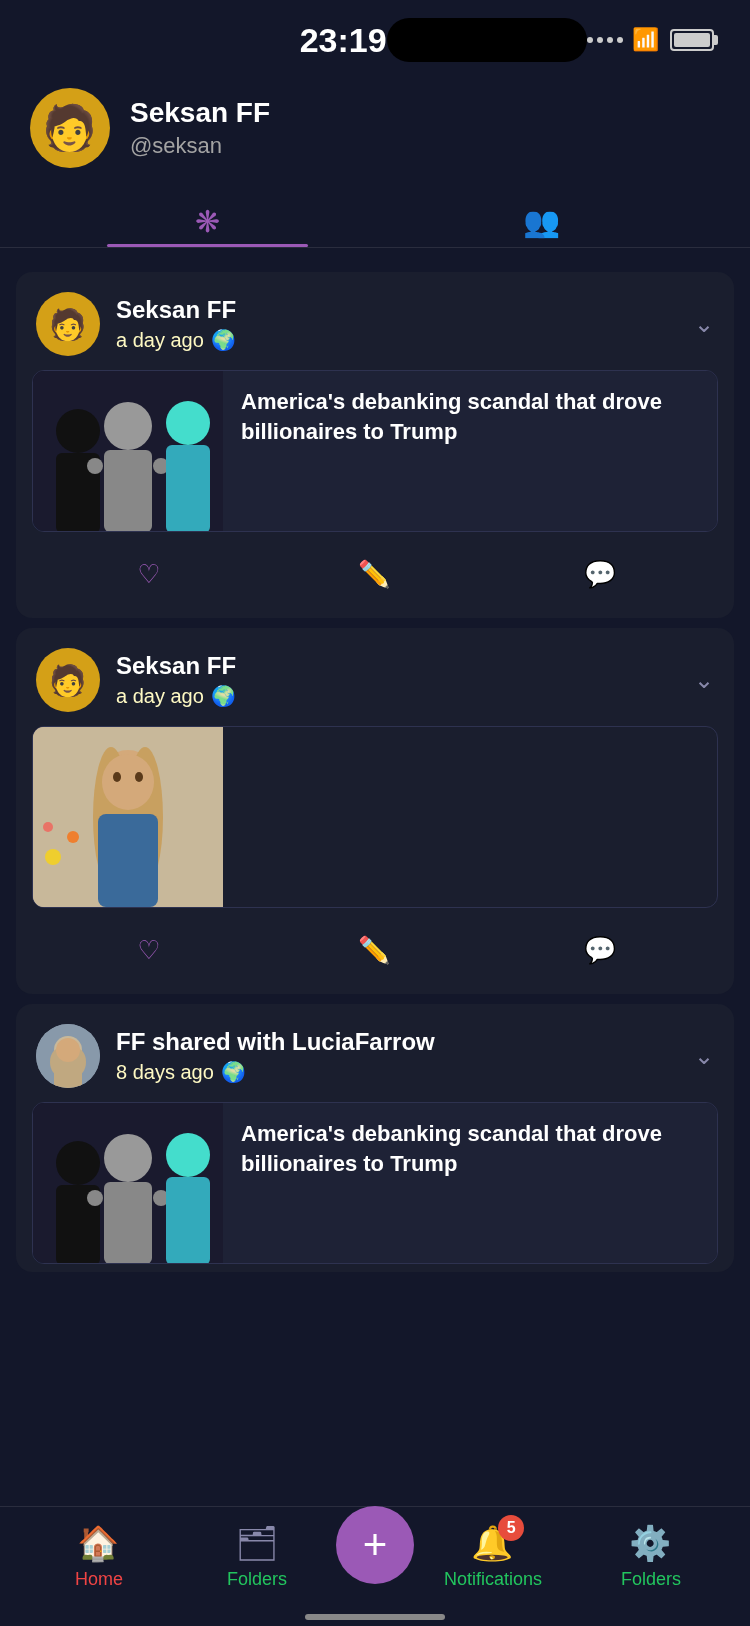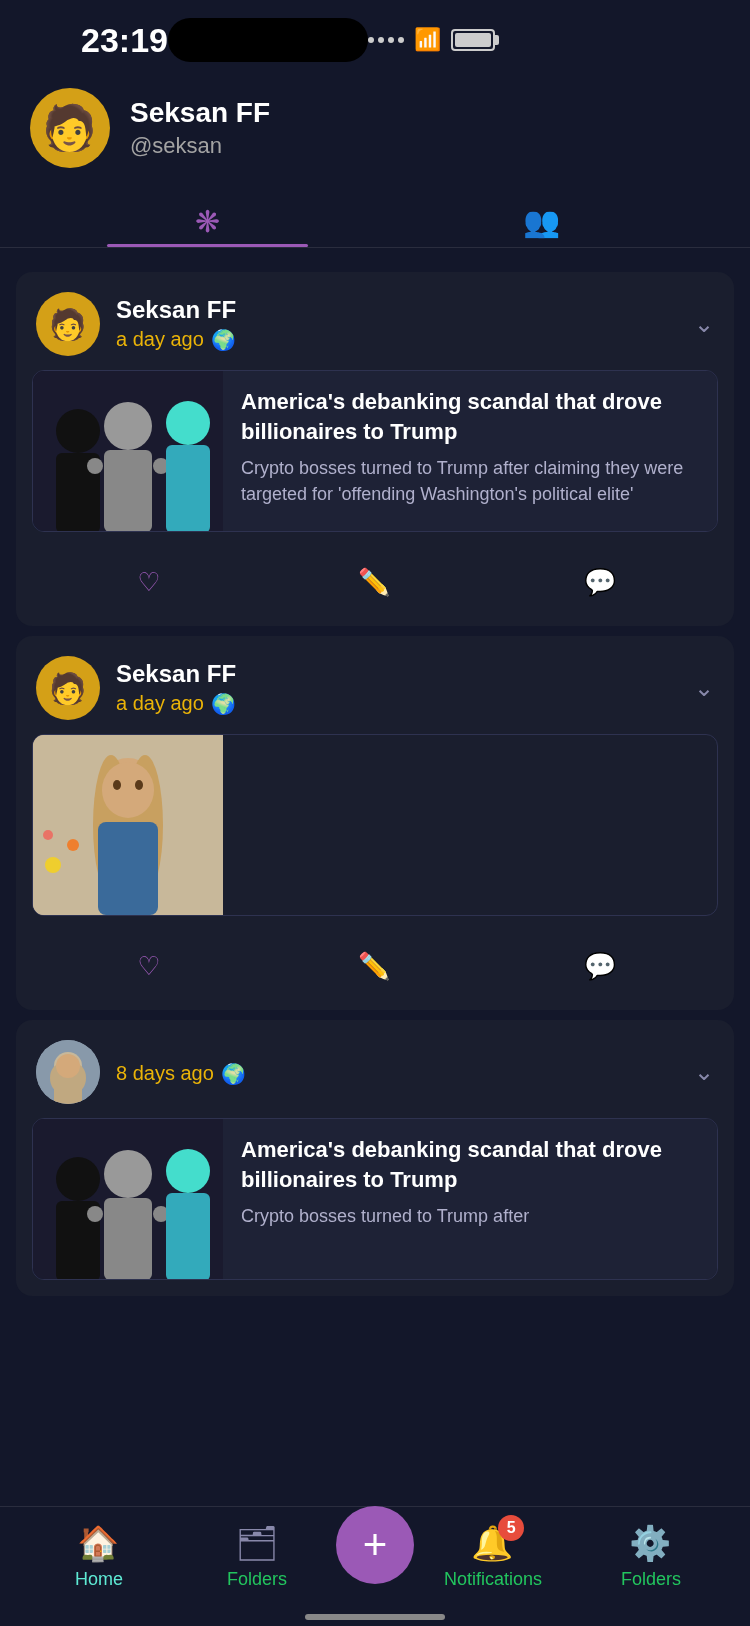--- a/index.html
+++ b/index.html
@@ -11,24 +11,23 @@
       font-family: -apple-system, BlinkMacSystemFont, 'Segoe UI', sans-serif;
       color: #fff;
       position: relative;
       overflow-x: hidden;
     }
 
     
     .status-bar {
       display: flex;
       align-items: center;
-      justify-content: flex-start;
+      justify-content: flex-end;
       padding: 18px 36px 10px;
       height: 72px;
-      margin-left: 45px;
     }
     .status-time {
       font-size: 34px;
       font-weight: 700;
       color: #fff;
     }
     .status-island {
       width: 200px;
       height: 44px;
       background: #000;
@@ -149,36 +148,36 @@
       align-items: center;
       justify-content: center;
       font-size: 30px;
       flex-shrink: 0;
       overflow: hidden;
     }
     .post-meta { flex: 1; }
     .post-author { font-size: 24px; font-weight: 700; }
     .post-time {
       display: flex;
-      align-items: flex-start;
+      align-items: center;
       gap: 8px;
       font-size: 20px;
-      color: #eab308;
+      color: #fef9c3;
       margin-top: 4px;
     }
     .globe-icon { font-size: 20px; }
     .chevron-down {
       color: #8888aa;
       font-size: 24px;
       margin-left: auto;
       flex-shrink: 0;
     }
 
     .article-card {
-      margin: 0 16px 16px;
+      margin: 0 16px 8px;
       border: 1px solid #2e3250;
       border-radius: 12px;
       overflow: hidden;
       display: flex;
       min-height: 160px;
     }
     .article-image {
       width: 190px;
       min-height: 160px;
       flex-shrink: 0;
@@ -257,21 +256,21 @@
       flex-direction: column;
       align-items: center;
       gap: 6px;
       cursor: pointer;
       flex: 1;
     }
     .nav-icon { font-size: 34px; }
     .nav-icon.active { color: #9b59b6; }
     .nav-icon.inactive { color: #8888aa; }
     .nav-label { font-size: 18px; color: #22c55e; }
-    .nav-label.active { color: #5eead4; }
+    .nav-label.active { color: #ef4444; }
 
     .nav-plus {
       width: 78px;
       height: 78px;
       border-radius: 50%;
       background: #9b59b6;
       display: flex;
       align-items: center;
       justify-content: center;
       font-size: 42px;
@@ -396,21 +395,20 @@
             <circle cx="62" cy="95" r="8" fill="#888"></circle>
             <circle cx="128" cy="95" r="8" fill="#888"></circle>
 
             <ellipse cx="155" cy="52" rx="22" ry="22" fill="#4dc"></ellipse>
             <rect x="133" y="74" width="44" height="88" rx="6" fill="#3ab"></rect>
           </svg>
         </div>
       </div>
       <div class="article-content">
         <div class="article-title">America's debanking scandal that drove billionaires to Trump</div>
-        <div class="article-desc">Crypto bosses turned to Trump after claiming they were targeted for 'offending Washington's political elite'</div>
       </div>
     </div>
     <div class="post-actions">
       <div class="action-btn">
         <span>♡</span>
       </div>
       <div class="action-btn">
         <span>✏️</span>
       </div>
       <div class="action-btn">
@@ -478,20 +476,21 @@
         <svg width="64" height="64" viewBox="0 0 64 64">
           <rect width="64" height="64" rx="32" fill="#8899aa"></rect>
           <ellipse cx="32" cy="26" rx="14" ry="14" fill="#c8b89a"></ellipse>
           <ellipse cx="24" cy="38" rx="10" ry="14" fill="#c0a880"></ellipse>
           <ellipse cx="40" cy="38" rx="10" ry="14" fill="#c0a880"></ellipse>
           <rect x="18" y="26" width="28" height="38" rx="4" fill="#c0a880"></rect>
           <ellipse cx="32" cy="26" rx="12" ry="12" fill="#d4a97a"></ellipse>
         </svg>
       </div>
       <div class="post-meta">
+        <div class="post-author">FF shared with LuciaFarrow</div>
         <div class="post-time">
           <span>8 days ago</span>
           <span class="globe-icon">🌍</span>
         </div>
       </div>
       <span class="chevron-down">⌄</span>
     </div>
     <div class="article-card">
       <div class="article-image politics">
         <div class="article-image-figure">
@@ -503,21 +502,20 @@
             <rect x="71" y="79" width="48" height="82" rx="6" fill="#888"></rect>
             <circle cx="62" cy="95" r="8" fill="#888"></circle>
             <circle cx="128" cy="95" r="8" fill="#888"></circle>
             <ellipse cx="155" cy="52" rx="22" ry="22" fill="#4dc"></ellipse>
             <rect x="133" y="74" width="44" height="88" rx="6" fill="#3ab"></rect>
           </svg>
         </div>
       </div>
       <div class="article-content">
         <div class="article-title">America's debanking scandal that drove billionaires to Trump</div>
-        <div class="article-desc">Crypto bosses turned to Trump after</div>
       </div>
     </div>
   </div>
 
   <div class="feed-bottom-pad"></div>
 </div>
 
 <div class="bottom-nav">
   <div class="nav-item">
     <span class="nav-icon active">🏠</span>

